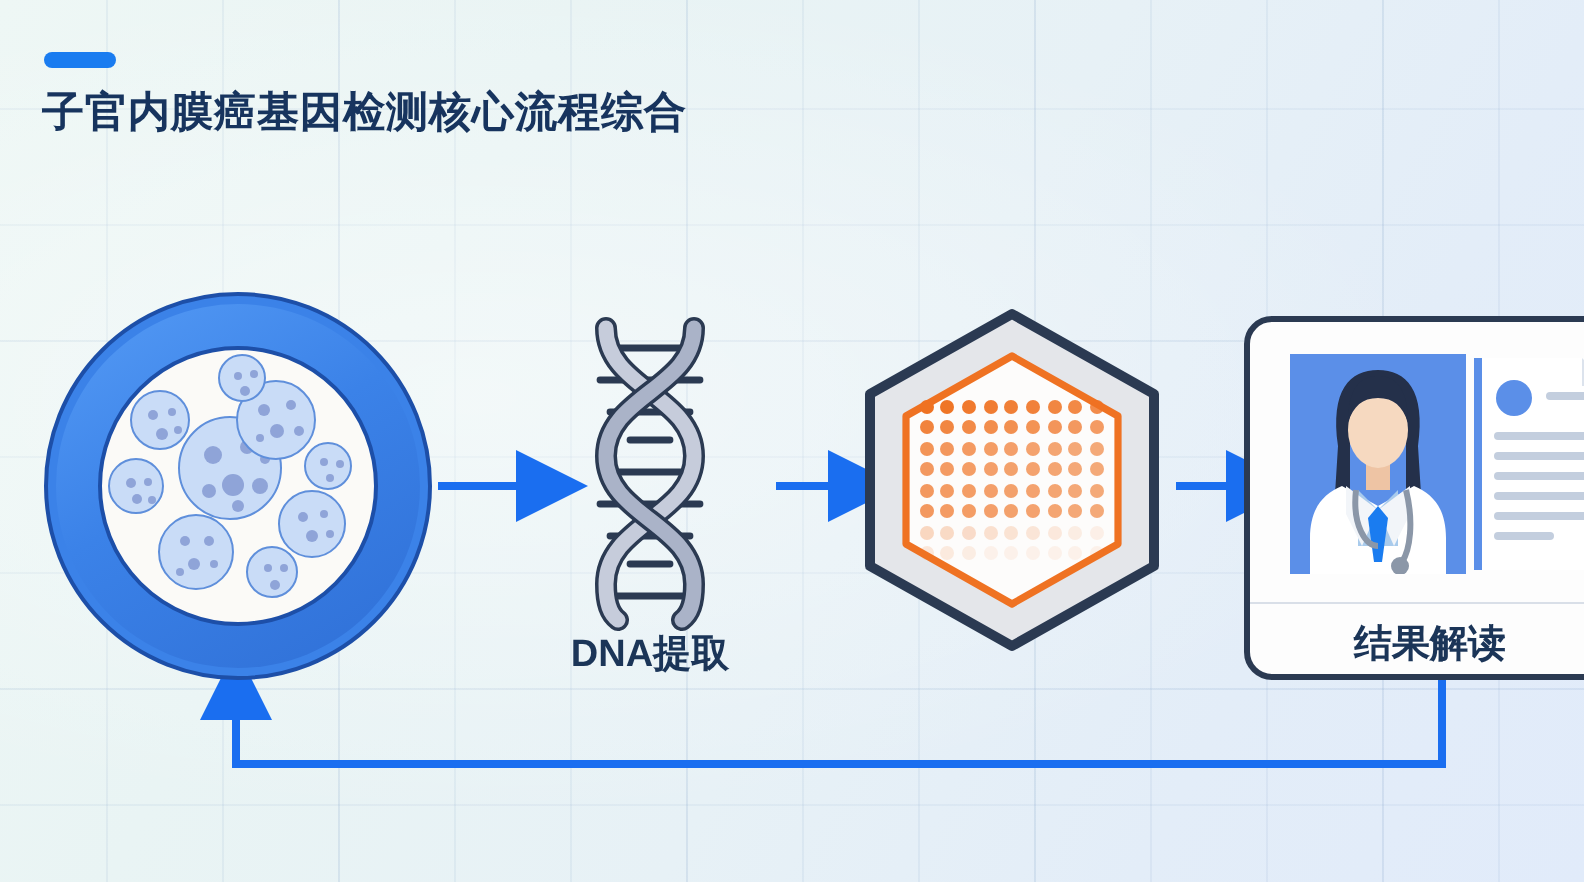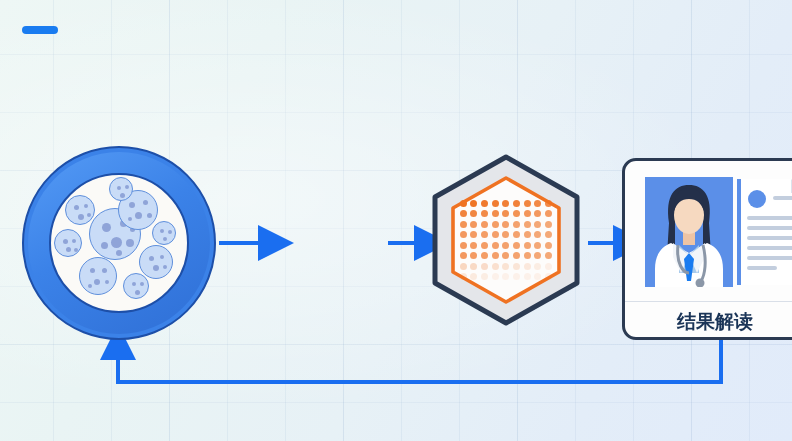--- a/index.html
+++ b/index.html
@@ -228,20 +228,21 @@
 </head>
 <body>
 
 <div id="infographic">
 
   <div class="grid-layer"></div>
   <div class="grid-layer coarse"></div>
   <div class="vignette"></div>
 
   <div class="accent-bar"></div>
+  <div class="page-title">子官内膜癌基因检测核心流程综合</div>
 
   <svg class="connector-layer" width="792" height="441" viewBox="0 0 792 441">
     <defs>
       <marker id="ah" markerWidth="9" markerHeight="9" refX="1" refY="4.5" orient="auto">
         <path d="M0,0 L9,4.5 L0,9 Z" fill="#1a6ef0"></path>
       </marker>
       <marker id="ah-up" markerWidth="9" markerHeight="9" refX="1" refY="4.5" orient="auto">
         <path d="M0,0 L9,4.5 L0,9 Z" fill="#1a6ef0"></path>
       </marker>
     </defs>
@@ -327,20 +328,47 @@
       </div>
 
       <div class="cell" style="left:72px;top:98px;width:26px;height:26px;">
         <div class="nucleus" style="left:8px;top:8px;width:4px;height:4px;"></div>
         <div class="nucleus" style="left:16px;top:8px;width:4px;height:4px;"></div>
         <div class="nucleus" style="left:11px;top:16px;width:5px;height:5px;"></div>
       </div>
     </div>
   </div>
 
+  <div class="stage" id="stage-dna">
+    <svg width="100" height="160" viewBox="0 0 100 160">
+
+      <g stroke="#2b3a52" stroke-width="3.4" stroke-linecap="round">
+        <line x1="30" y1="18" x2="70" y2="18"></line>
+        <line x1="25" y1="34" x2="75" y2="34"></line>
+        <line x1="30" y1="50" x2="70" y2="50"></line>
+        <line x1="40" y1="64" x2="60" y2="64"></line>
+        <line x1="30" y1="80" x2="70" y2="80"></line>
+        <line x1="25" y1="96" x2="75" y2="96"></line>
+        <line x1="30" y1="112" x2="70" y2="112"></line>
+        <line x1="40" y1="126" x2="60" y2="126"></line>
+        <line x1="30" y1="142" x2="70" y2="142"></line>
+      </g>
+
+      <path d="M28,8 C28,38 72,42 72,72 C72,102 28,106 28,136
+               C28,146 30,151 34,154" fill="none" stroke="#2b3a52" stroke-width="11" stroke-linecap="round"></path>
+      <path d="M28,8 C28,38 72,42 72,72 C72,102 28,106 28,136
+               C28,146 30,151 34,154" fill="none" stroke="#c6ccdb" stroke-width="7.5" stroke-linecap="round"></path>
+
+      <path d="M72,8 C72,38 28,42 28,72 C28,102 72,106 72,136
+               C72,146 70,151 66,154" fill="none" stroke="#2b3a52" stroke-width="11" stroke-linecap="round"></path>
+      <path d="M72,8 C72,38 28,42 28,72 C28,102 72,106 72,136
+               C72,146 70,151 66,154" fill="none" stroke="#aab3c8" stroke-width="7.5" stroke-linecap="round"></path>
+    </svg>
+    <div class="dna-label">DNA提取</div>
+  </div>
 
   <div class="stage" id="stage-chip">
     <svg width="164" height="176" viewBox="0 0 164 176" style="position:absolute;left:0;top:0;">
 
       <path d="M82,5 L153,45 L153,131 L82,171 L11,131 L11,45 Z" fill="#e4e6ea" stroke="#2b3a52" stroke-width="5" stroke-linejoin="round"></path>
 
       <path d="M82,26 L135,56 L135,120 L82,150 L29,120 L29,56 Z" fill="#fdfcfb" stroke="#ef7222" stroke-width="3.6" stroke-linejoin="round"></path>
     </svg>
     <div class="chip-dots" style="grid-template-columns: repeat(9, 1fr); grid-template-rows: repeat(8, 1fr);">
         <span class="chip-dot" style="background: rgb(239, 114, 34); opacity: 1;"></span>

